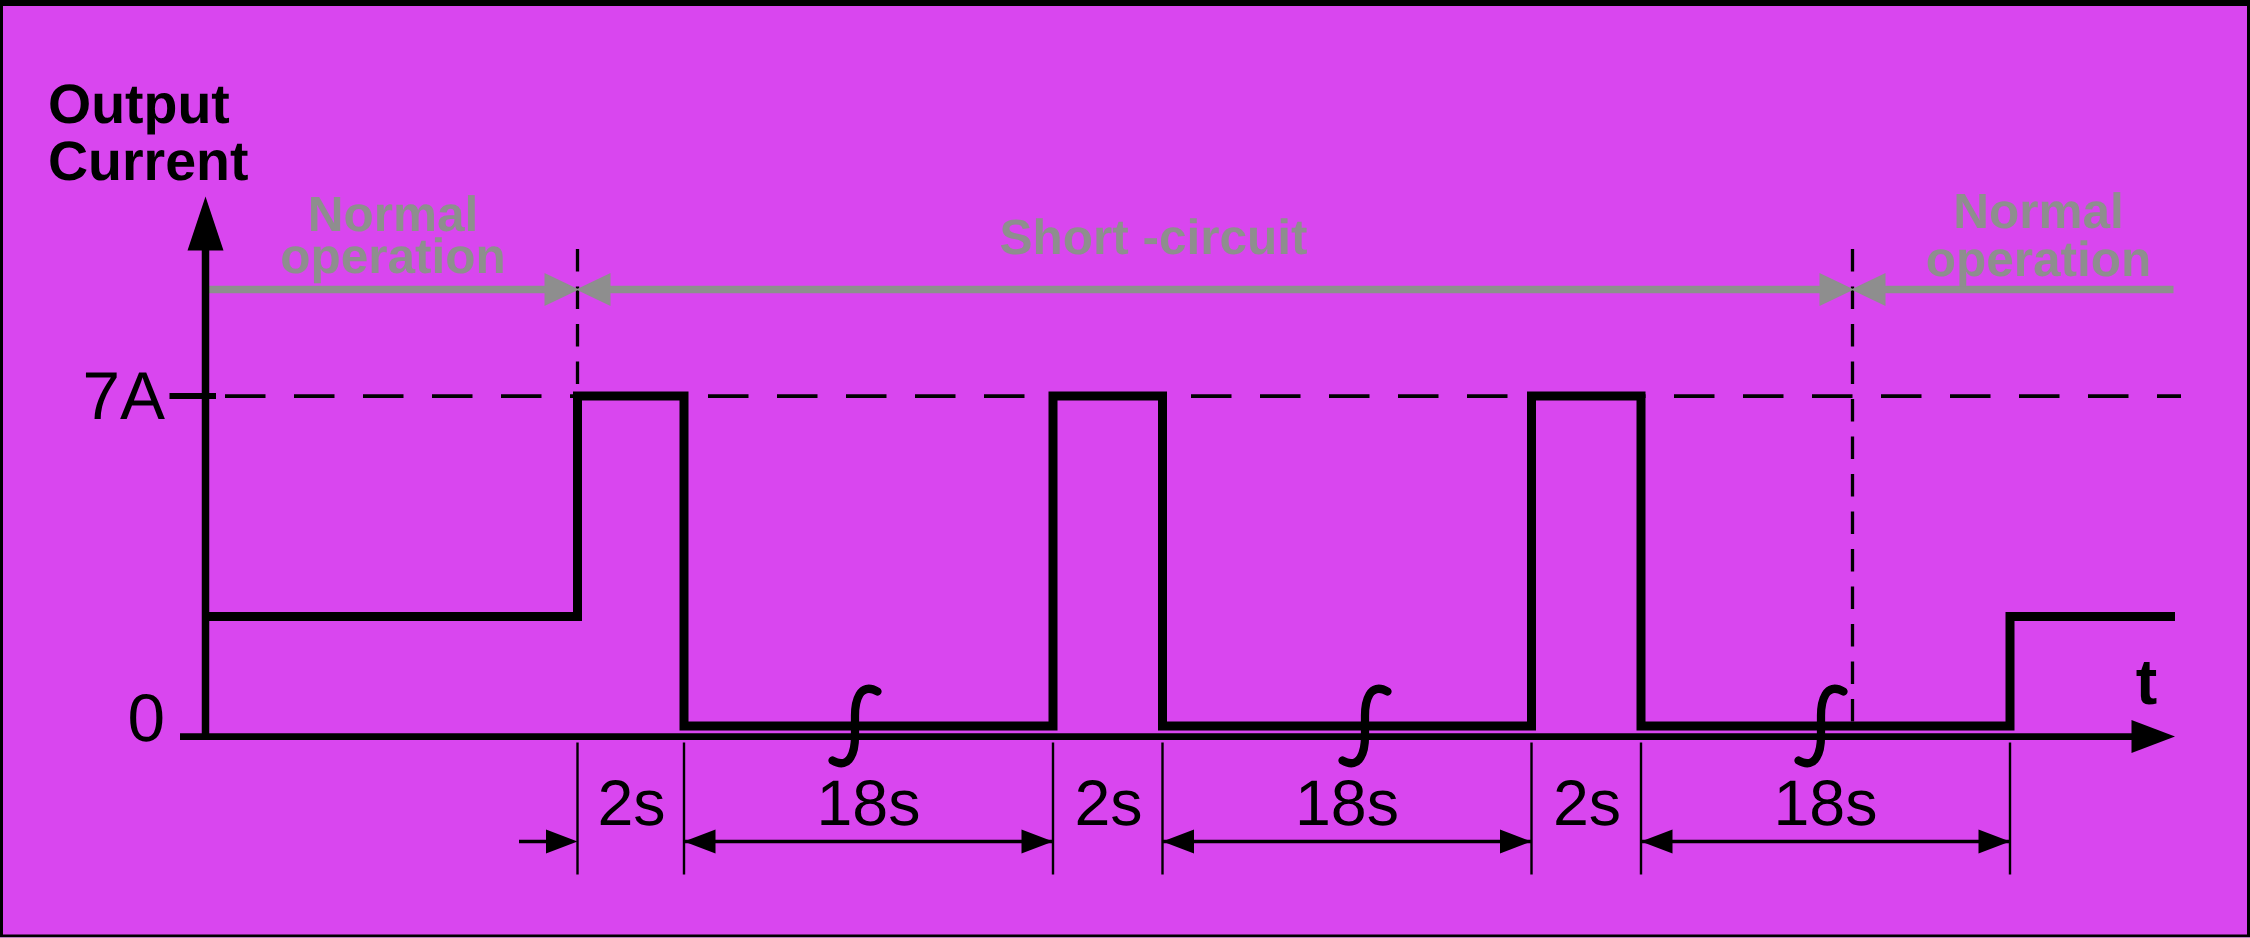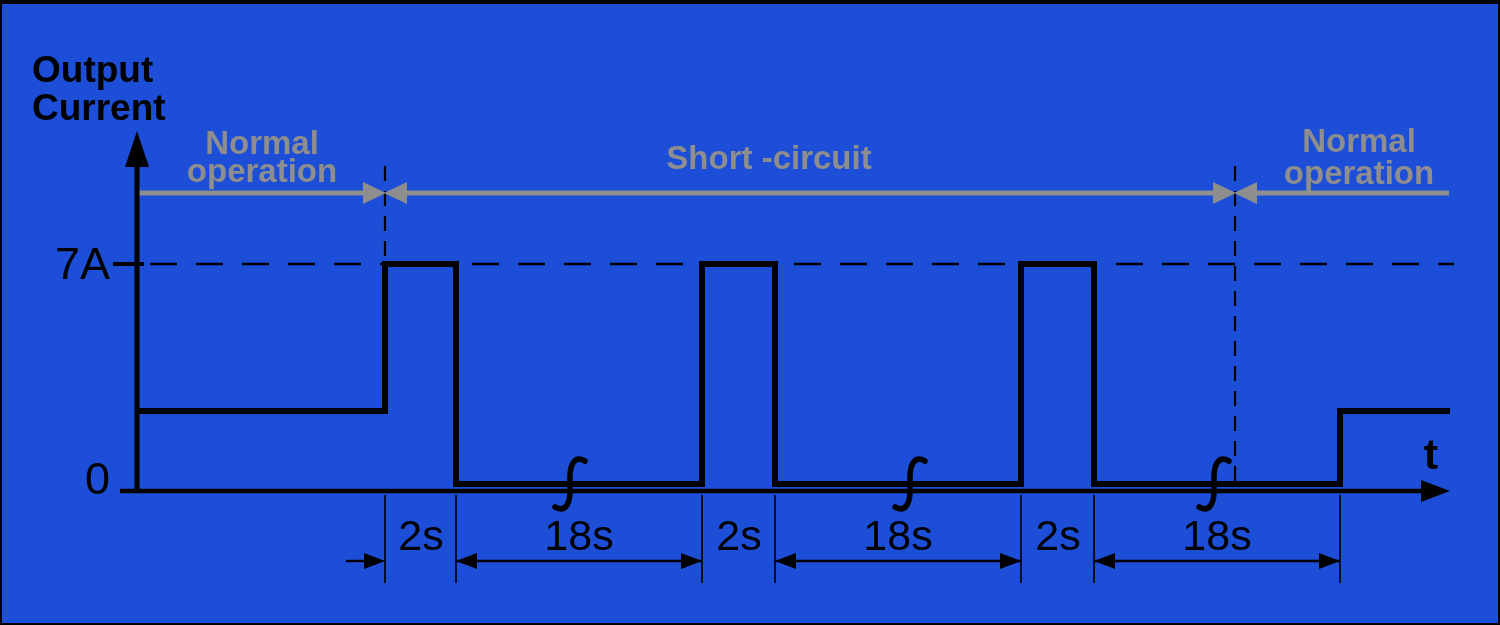--- a/index.html
+++ b/index.html
@@ -1,20 +1,20 @@
 <!DOCTYPE html>
 <html><head>
 <meta charset="utf-8">
 <style>
   html,body{margin:0;padding:0;background:#ffffff;}
   .canvas{
     position:relative;
     width:1500px;height:625px;
     box-sizing:border-box;
-    background:#1d4ed8;
+    background:#d946ef;
     border:2px solid #000;
     border-top-width:4px;
     font-family:"Liberation Sans", sans-serif;
     overflow:hidden;
     padding-left:46px;
   }
   svg{position:absolute;left:0;top:0;}
   text{fill:#000;}
   .ink{stroke:#000;}
   .gray{stroke:#8e8e8e;}

